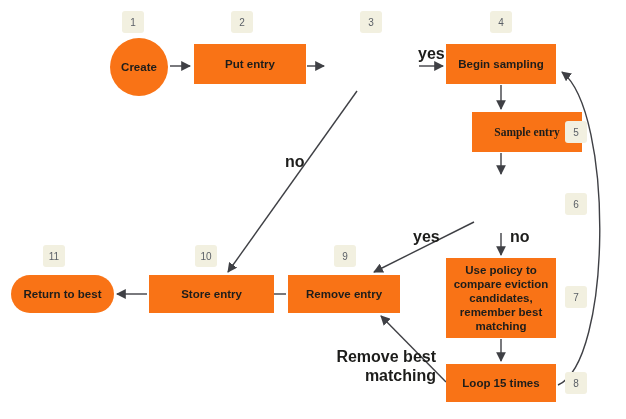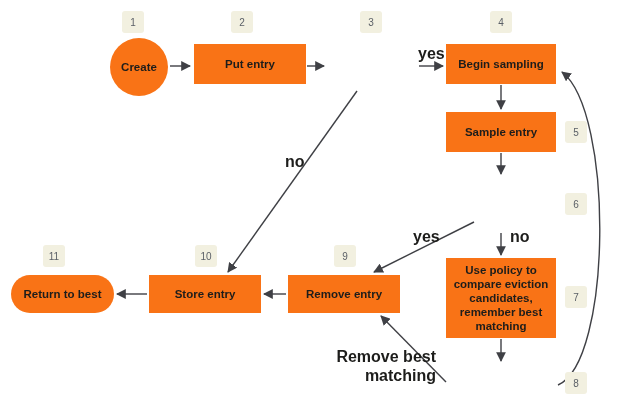--- a/index.html
+++ b/index.html
@@ -129,29 +129,30 @@
     </g>
   </svg>
 
   <div class="node circle" style="left:110px; top:38px; width:58px; height:58px;">Create</div>
 
   <div class="node rect" style="left:194px; top:44px; width:112px; height:40px;">Put entry</div>
 
 
   <div class="node rect" style="left:446px; top:44px; width:110px; height:40px;">Begin sampling</div>
 
-  <div class="node rect" style="left:446px; top:112px; width:110px; height:40px;">Sample entry</div>
+  <div class="node rect" style="left:472px; top:112px; width:110px; height:40px;font-family:Liberation Serif, serif;">Sample entry</div>
 
 
   <div class="node rect" style="left:446px; top:258px; width:110px; height:80px;">Use policy to compare eviction candidates, remember best matching</div>
 
+  <div class="node rect" style="left:446px; top:364px; width:110px; height:38px;">Loop 15 times</div>
 
   <div class="node rect" style="left:288px; top:275px; width:112px; height:38px;">Remove entry</div>
 
-  <div class="node rect" style="left:149px; top:275px; width:112px; height:38px;">Store entry</div>
+  <div class="node rect" style="left:149px; top:275px; width:125px; height:38px;">Store entry</div>
 
   <div class="node stadium" style="left:11px; top:275px; width:103px; height:38px;">Return to best</div>
 
   <div class="badge" style="left:122px; top:11px;">1</div>
   <div class="badge" style="left:231px; top:11px;">2</div>
   <div class="badge" style="left:360px; top:11px;">3</div>
   <div class="badge" style="left:490px; top:11px;">4</div>
   <div class="badge" style="left:565px; top:121px;">5</div>
   <div class="badge" style="left:565px; top:193px;">6</div>
   <div class="badge" style="left:565px; top:286px;">7</div>

